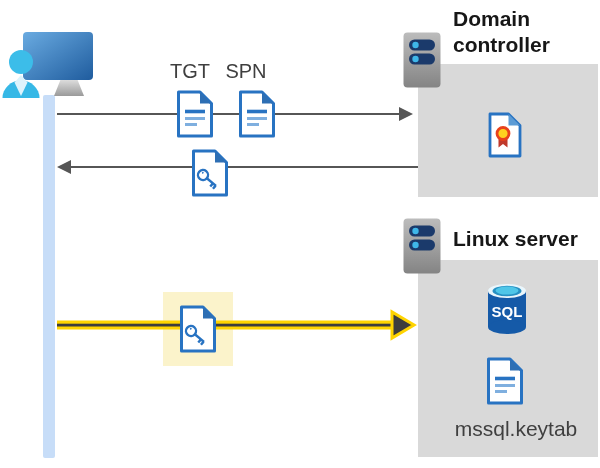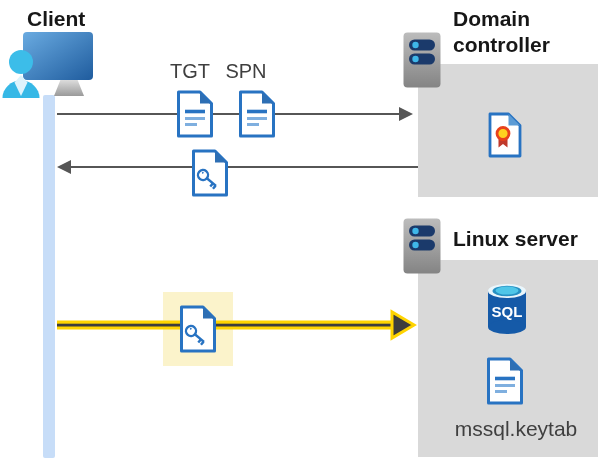--- a/index.html
+++ b/index.html
@@ -55,21 +55,20 @@
     </defs>
     <polygon points="60,44 74,44 82,64 52,64" fill="url(#gstand)"></polygon>
     <rect x="21" y="0" width="70" height="48" rx="4" fill="url(#gmon)"></rect>
     <g>
       <circle cx="19" cy="30" r="12" fill="#3cbde9"></circle>
       <path d="M0.5 66 a18.5 17.5 0 0 1 37 0 Z" fill="#36b8e6"></path>
       <path d="M19 43 l6.5 7.5 L19 64 l-6.5 -13.5 Z" fill="#ddf3fc"></path>
     </g>
   </svg>
 
-  <div class="abs title" style="left:27px;top:6px;">Client</div>
 
   <div class="abs small-label center-text" style="left:165px;top:60px;width:50px;">TGT</div>
   <div class="abs small-label center-text" style="left:221px;top:60px;width:50px;">SPN</div>
 
   <svg class="abs" style="left:175px;top:90px;" width="40" height="48" viewBox="0 0 40 48">
     <path d="M3.5 2 H25 L36.5 13.5 V46 H3.5 Z" fill="#ffffff" stroke="#2873c2" stroke-width="3" stroke-linejoin="round"></path>
     <path d="M25 2 L36.5 13.5 H25 Z" fill="#2e6fb4"></path>
     <line x1="10" y1="21.5" x2="30" y2="21.5" stroke="#2873c2" stroke-width="3.6"></line>
     <line x1="10" y1="28.5" x2="30" y2="28.5" stroke="#7fafdf" stroke-width="3"></line>
     <line x1="10" y1="34.5" x2="22" y2="34.5" stroke="#7fafdf" stroke-width="3"></line>

